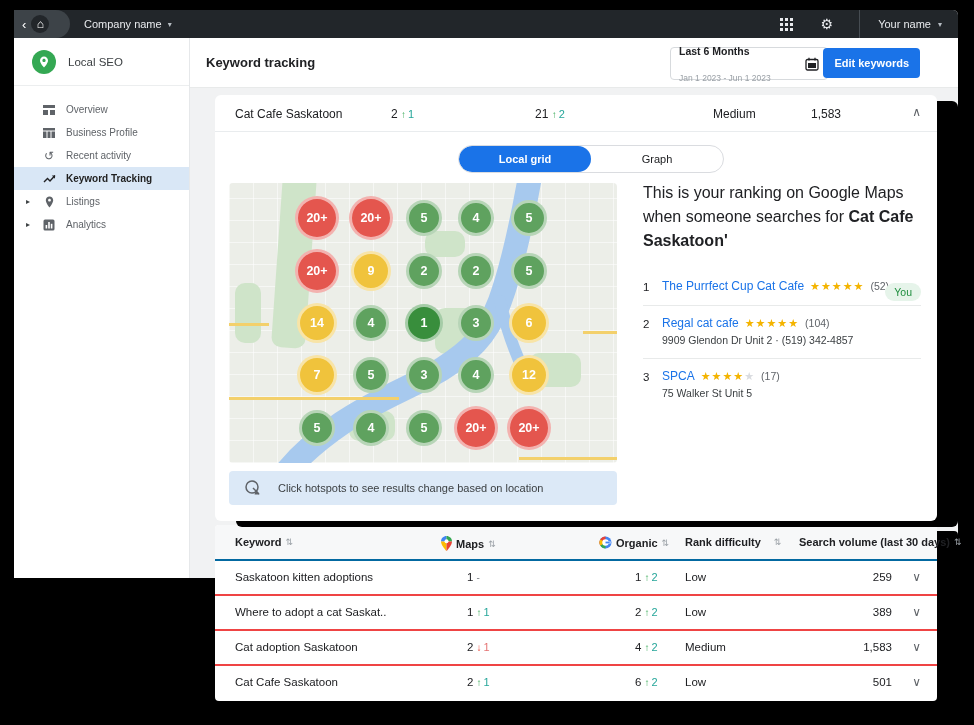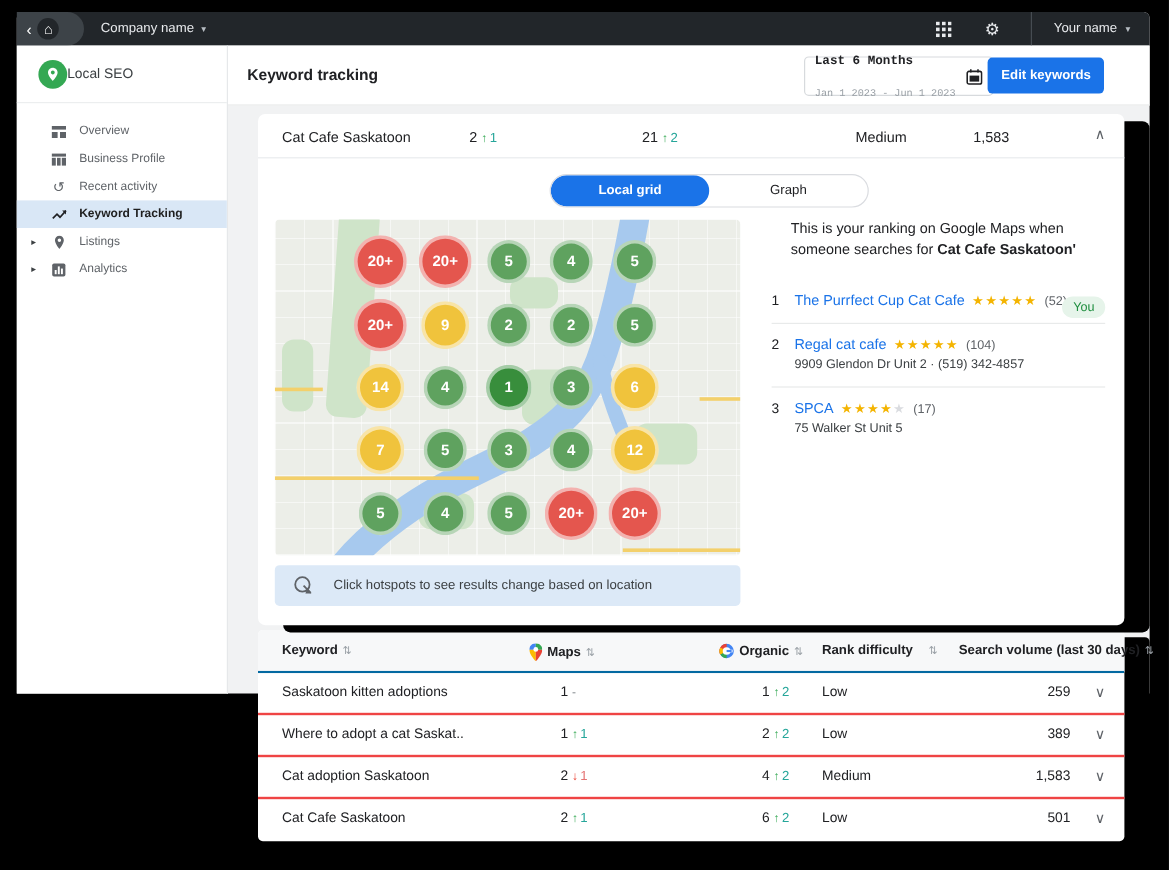--- a/index.html
+++ b/index.html
@@ -27,21 +27,21 @@
                   align-items:center; }
   .apps-btn { margin-right:28px; display:flex; cursor:pointer; }
   .gear-btn { margin-right:26px; color:#e8eaed; font-size:14px; line-height:1; cursor:pointer; }
   .tb-divider { width:1px; height:28px; background:#464c52; margin-right:18px; }
   .user-btn { display:flex; align-items:center; gap:7px; color:#e8eaed; font-size:11px;
               cursor:pointer; padding-right:6px; }
 
   
   .sidebar { position:absolute; left:0; top:28px; width:176px; bottom:0; background:#fff;
              border-right:1px solid #e6e8ea; }
-  .side-logo { height:48px; display:flex; align-items:center; padding-left:18px;
+  .side-logo { height:48px; display:flex; align-items:center; gap:12px; padding-left:18px;
                border-bottom:1px solid #eceeef; }
   .logo-circle { width:24px; height:24px; border-radius:50%; background:#34a853;
                  display:flex; align-items:center; justify-content:center; }
   .side-logo-label { font-size:11.5px; color:#3c4043; }
   .nav { padding-top:12px; }
   .nav-item { position:relative; height:23px; display:flex; align-items:center;
               cursor:pointer; }
   .nav-item .expander { position:absolute; left:12px; font-size:8px; color:#3c4043; }
   .nav-item .nav-icon { position:absolute; left:28px; width:14px; display:flex;
                         justify-content:center; color:#5f6368; font-size:12px; line-height:1; }
@@ -50,21 +50,21 @@
   .nav-item.selected .nav-label { color:#1f1f1f; font-weight:bold; }
 
   
   .page-header { position:absolute; left:176px; top:28px; right:0; height:50px; background:#fff;
                  border-bottom:1px solid #e8eaea; }
   .page-title { position:absolute; left:16px; top:17px; font-size:13px; font-weight:bold;
                 color:#202124; }
   .date-box { position:absolute; right:130px; top:9px; width:158px; height:33px; background:#fff;
               border:1px solid #d7dadd; border-radius:4px; display:flex; align-items:center;
               padding:0 8px; cursor:pointer; }
-  .date-texts { flex:1;font-family:Liberation Mono, monospace; }
+  .date-texts { flex:1; }
   .date-label { font-size:10.5px; font-weight:bold; color:#202124; }
   .date-range { font-size:8.5px; color:#9aa0a6; margin-top:16px; }
   .edit-btn { position:absolute; right:38px; top:10px; height:30px; padding:0 11px;
               background:#1a73e8; color:#fff; border:none; border-radius:4px; font-size:11px;
               font-weight:bold; font-family:"Liberation Sans",sans-serif; cursor:pointer; }
 
   
   .kw-card { position:absolute; left:215px; top:95px; width:722px; height:426px; background:#fff;
              border-radius:6px; box-shadow:21px 6px 0 #000; z-index:5; }
   .kw-head { position:relative; height:37px; border-bottom:1px solid #e9ecee; }
@@ -110,21 +110,21 @@
   .hotspot.green  { width:36px; height:36px; background:#5fa25f; }
   .hotspot.dark   { width:38px; height:38px; background:#388e3c; }
 
   .map-caption { position:absolute; left:14px; top:376px; width:388px; height:34px;
                  background:#dce9f7; border-radius:4px; display:flex; align-items:center;
                  gap:15px; padding-left:15px; }
   .map-caption-text { font-size:11px; color:#3c4043; }
 
   
   .rank-panel { position:absolute; left:428px; top:86px; right:16px; }
-  .rank-intro { font-size:12px; color:#202124; line-height:1.5;margin-left:16px; }
+  .rank-intro { font-size:16px; color:#202124; line-height:1.5; }
   .rank-intro b { font-weight:bold; }
   .results { margin-top:16px; }
   .result { position:relative; padding:10px 0 12px 0; }
   .result + .result { border-top:1px solid #e8eaea; }
   .r-rank { position:absolute; left:0; top:12px; font-size:11.5px; color:#202124; }
   .r-body { margin-left:19px; }
   .r-line1 { display:flex; align-items:baseline; gap:6px; flex-wrap:nowrap; }
   .r-name { font-size:12px; color:#1a73e8; cursor:pointer; text-decoration:none;
             white-space:nowrap; }
   .stars { letter-spacing:1px; font-size:11px; white-space:nowrap; }

